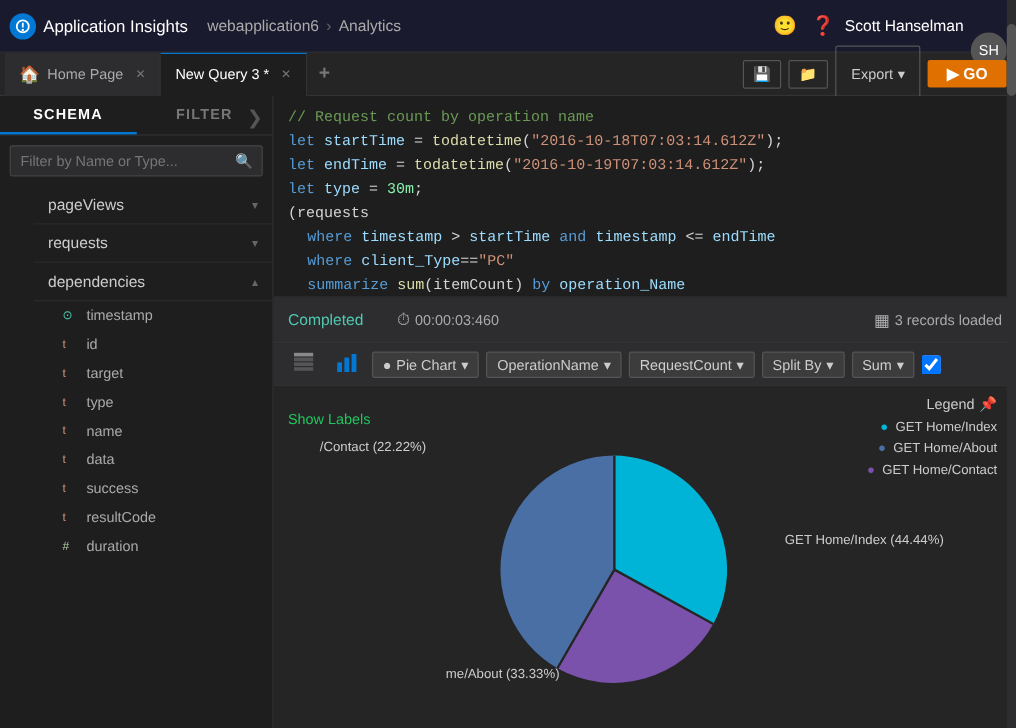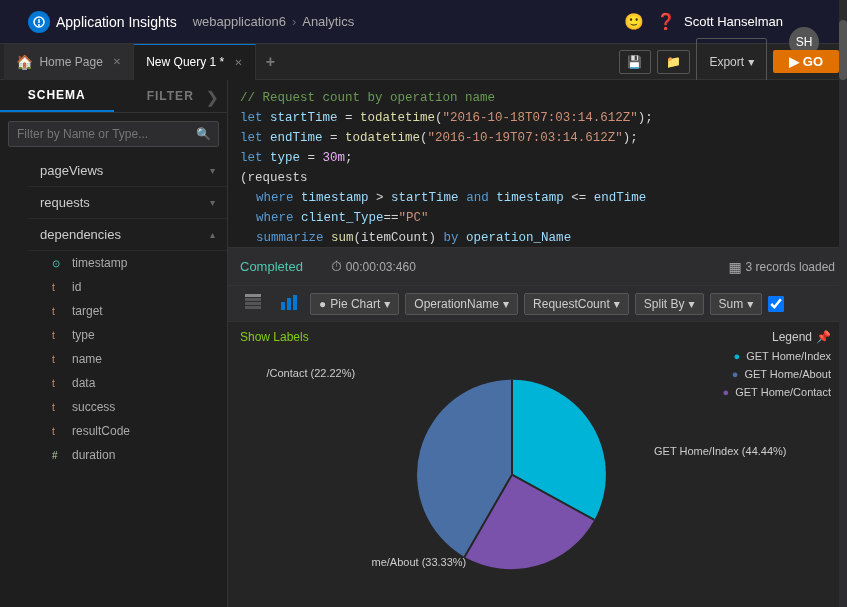--- a/index.html
+++ b/index.html
@@ -1,19 +1,19 @@
 <!DOCTYPE html>
 <html><head>
   <meta charset="utf-8">
   <style>
     * { box-sizing: border-box; margin: 0; padding: 0; }
     body { font-family: 'Segoe UI', Arial, sans-serif; background: #1e1e1e; color: #ccc; font-size: 13px; overflow: hidden; width: 847px; height: 607px; }
 
     
-    .topbar { display: flex; align-items: center; background: #1a1a2e; height: 44px; padding: 0 28px; gap: 8px; border-bottom: 1px solid #333; }
+    .topbar { display: flex; align-items: center; background: #1a1a2e; height: 44px; padding: 0 8px; gap: 8px; border-bottom: 1px solid #333; }
     .topbar-logo { display: flex; align-items: center; gap: 6px; color: #fff; font-size: 14px; font-weight: 500; }
     .topbar-logo .logo-icon { width: 22px; height: 22px; background: #0078d4; border-radius: 50%; display: flex; align-items: center; justify-content: center; font-size: 12px; }
     .topbar-breadcrumb { display: flex; align-items: center; gap: 6px; color: #aaa; font-size: 13px; margin-left: 8px; }
     .topbar-spacer { flex: 1; }
     .topbar-icons { display: flex; align-items: center; gap: 12px; color: #ccc; }
     .topbar-icons span { cursor: pointer; font-size: 16px; }
     .topbar-user { display: flex; align-items: center; gap: 6px; color: #fff; font-size: 13px; }
     .topbar-avatar { width: 30px; height: 30px; border-radius: 50%; background: #555; display: flex; align-items: center; justify-content: center; font-size: 12px; color: #fff; margin-top: 40px; }
 
     
@@ -27,21 +27,21 @@
     .tabbar-actions { display: flex; align-items: center; gap: 6px; margin-left: auto; margin-right: 8px; }
     .btn-icon { background: none; border: 1px solid #555; color: #ccc; padding: 4px 8px; cursor: pointer; border-radius: 2px; font-size: 12px; }
     .btn-export { background: none; border: 1px solid #555; color: #ccc; padding: 16px 12px; cursor: pointer; border-radius: 2px; font-size: 12px; display: flex; align-items: center; gap: 4px; }
     .btn-go { background: #e07000; border: none; color: #fff; padding: 4px 16px; cursor: pointer; border-radius: 2px; font-size: 13px; font-weight: bold; display: flex; align-items: center; gap: 6px; }
 
     
     .main { display: flex; height: calc(607px - 80px); }
 
     
     .sidebar { width: 228px; background: #1e1e1e; border-right: 1px solid #333; display: flex; flex-direction: column; flex-shrink: 0; }
-    .sidebar-tabs { display: flex; border-bottom: 1px solid #333; align-items: center; }
+    .sidebar-tabs { display: flex; border-bottom: 1px solid #333; }
     .sidebar-tab { flex: 1; text-align: center; padding: 8px 0; font-size: 12px; font-weight: 600; color: #777; cursor: pointer; letter-spacing: 1px; text-transform: uppercase; }
     .sidebar-tab.active { color: #fff; border-bottom: 2px solid #0078d4; }
     .sidebar-chevron { display: flex; align-items: center; justify-content: flex-end; padding: 0 8px; color: #555; font-size: 16px; position: absolute; right: 0; top: 8px; cursor: pointer; }
 
     .sidebar-filter { padding: 8px; }
     .sidebar-filter input { width: 100%; background: #2d2d30; border: 1px solid #444; color: #ccc; padding: 5px 8px; border-radius: 2px; font-size: 12px; }
     .sidebar-filter-row { display: flex; align-items: center; position: relative; }
     .sidebar-filter-row .search-icon { position: absolute; right: 8px; color: #777; font-size: 12px; }
 
     .sidebar-actions { display: flex; gap: 6px; padding: 4px 8px; font-size: 11px; color: #777; }
@@ -63,37 +63,37 @@
     
     .query-area { flex: 1; display: flex; flex-direction: column; overflow: hidden; }
     .code-editor { background: #1e1e1e; padding: 8px 12px; font-family: 'Consolas', 'Courier New', monospace; font-size: 12.5px; line-height: 1.6; color: #d4d4d4; flex-shrink: 0; height: 168px; overflow: hidden; border-bottom: 1px solid #333; }
     .code-line { white-space: pre; }
     .code-comment { color: #6a9955; }
     .code-keyword { color: #569cd6; }
     .code-func { color: #dcdcaa; }
     .code-string { color: #ce9178; }
     .code-var { color: #9cdcfe; }
     .code-op { color: #d4d4d4; }
-    .code-number { color: #f0abfc; }
+    .code-number { color: #86efac; }
     .code-indent { display: inline-block; width: 16px; }
     .results-status { display: flex; align-items: center; background: #2d2d30; padding: 10px 12px; border-bottom: 1px solid #333; gap: 28px; }
     .status-completed { color: #4ec9b0; font-size: 13px; font-weight: 500; }
     .status-time { display: flex; align-items: center; gap: 4px; color: #aaa; font-size: 12px; }
     .status-records { display: flex; align-items: center; gap: 4px; color: #aaa; font-size: 12px; margin-left: auto; }
     .status-icon { font-size: 14px; }
 
     .results-toolbar { display: flex; align-items: center; background: #2d2d30; padding: 4px 10px; border-bottom: 1px solid #333; gap: 6px; }
     .toolbar-btn-icon { background: none; border: none; color: #ccc; padding: 3px 6px; cursor: pointer; font-size: 14px; }
     .toolbar-btn-icon.active { color: #0078d4; }
     .toolbar-dropdown { background: #3c3c3c; border: 1px solid #555; color: #ccc; padding: 3px 8px; cursor: pointer; border-radius: 2px; font-size: 12px; display: flex; align-items: center; gap: 4px; }
     .toolbar-checkbox { width: 16px; height: 16px; cursor: pointer; }
 
     
     .chart-area { flex: 1; background: #252526; display: flex; padding: 8px; position: relative; overflow: hidden; }
-    .show-labels { display: flex; align-items: center; gap: 6px; position: absolute; top: 8px; left: 12px; font-size: 12px; color: #84cc16; }
+    .show-labels { display: flex; align-items: center; gap: 6px; position: absolute; top: 20px; left: 12px; font-size: 12px; color: #22c55e; }
     .legend { position: absolute; top: 8px; right: 16px; display: flex; flex-direction: column; gap: 6px; }
     .legend-title { display: flex; align-items: center; gap: 4px; color: #ccc; font-size: 12px; justify-content: flex-end; }
     .legend-item { display: flex; align-items: center; gap: 6px; font-size: 11px; color: #ccc; justify-content: flex-end; }
 
     .pie-container { position: absolute; left: 50%; top: 50%; transform: translate(-60%, -45%); }
 
     
     .scrollbar-y { width: 8px; background: #2d2d30; position: absolute; right: 0; top: 0; bottom: 0; }
     .scrollbar-thumb { width: 8px; height: 60px; background: #555; border-radius: 4px; position: absolute; top: 20px; }
     @keyframes blink { 0%,100%{opacity:1} 50%{opacity:0} }
@@ -128,21 +128,21 @@
   </div>
 </div>
 
 <div class="tabbar">
   <div class="tab home">
     <span class="home-icon">🏠</span>
     <span>Home Page</span>
     <span class="close-btn">✕</span>
   </div>
   <div class="tab active">
-    <span>New Query 1 *</span>
+    <span>New Query 3 *</span>
     <span class="close-btn">✕</span>
   </div>
   <div class="tab-add">+</div>
   <div class="tabbar-actions">
     <button class="btn-icon">💾</button>
     <button class="btn-icon">📁</button>
     <button class="btn-export">
       <span>Export</span>
       <span>▾</span>
     </button>

